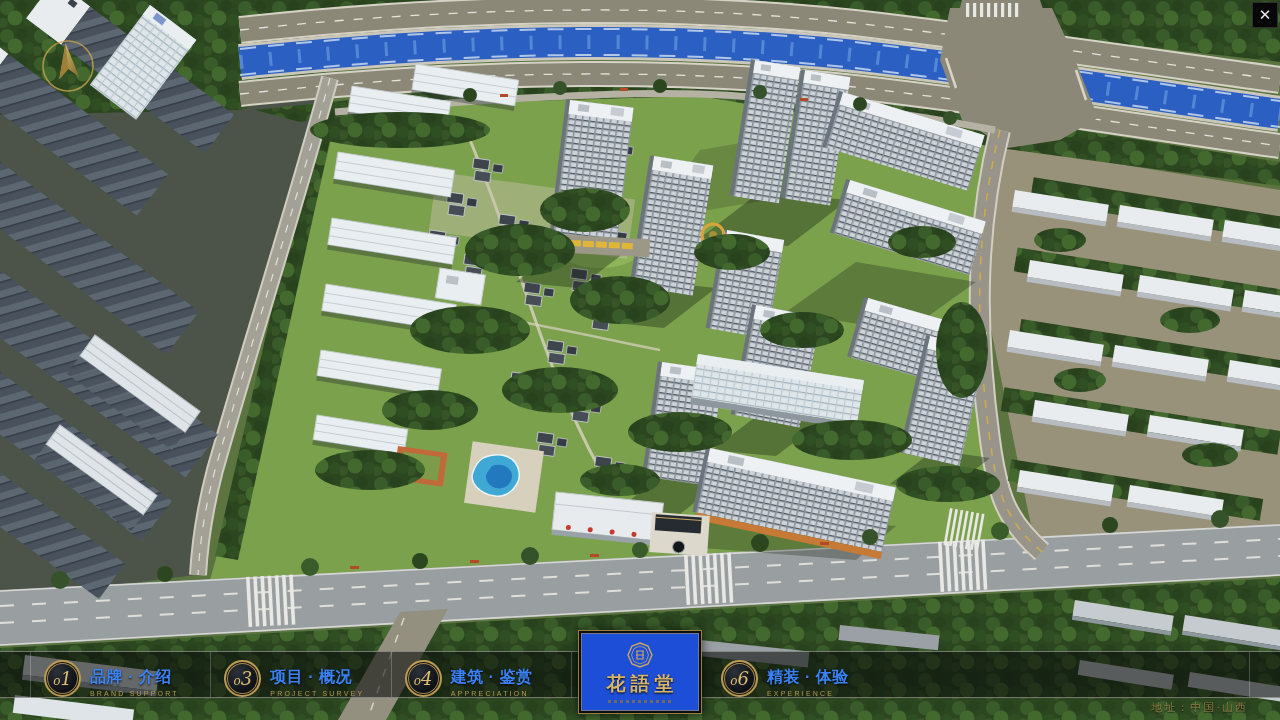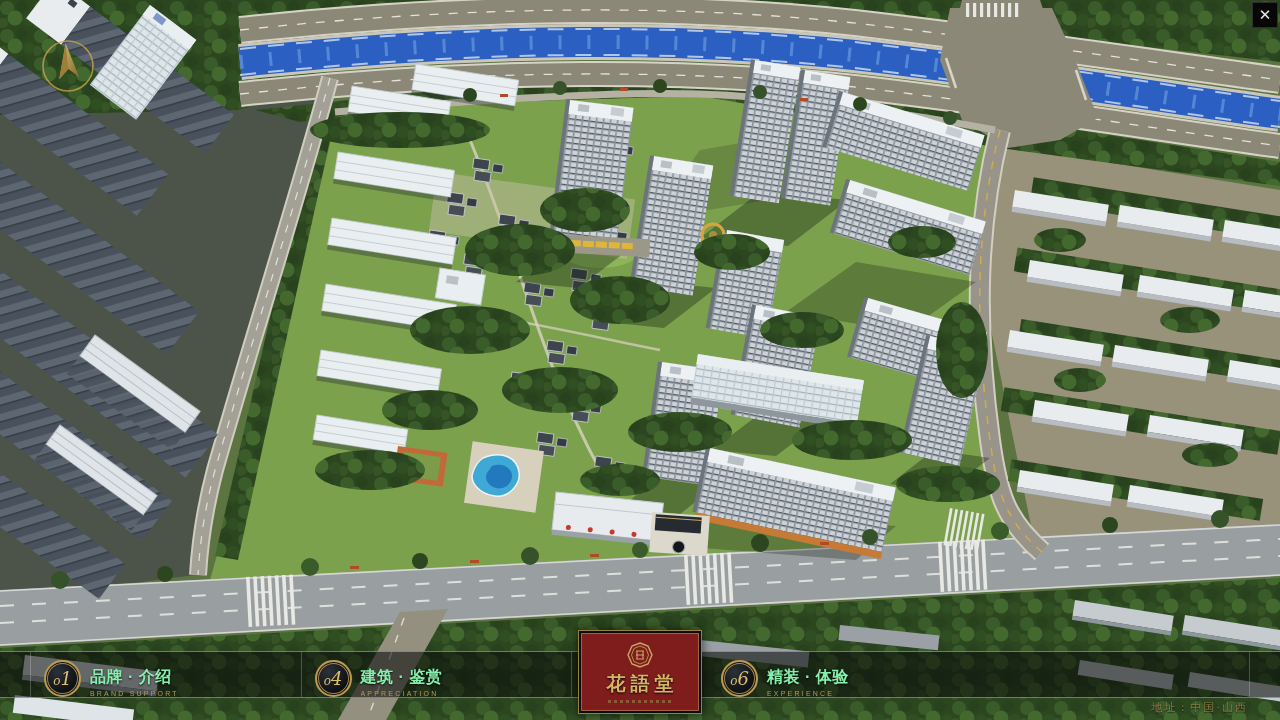--- a/index.html
+++ b/index.html
@@ -28,28 +28,28 @@
   .nav-group-left .nav-item:first-child{border-left:1px solid rgba(255,255,255,.22);}
   .badge{width:33px;height:33px;flex:none;border-radius:50%;
     border:2px solid #bb9a52;
     box-shadow:inset 0 0 0 1px #0c0f13,inset 0 0 0 2px rgba(187,154,82,.85);
     background:radial-gradient(circle at 35% 30%,#2b313a,#0b0e12 72%);
     color:#dcbd72;display:flex;align-items:center;justify-content:center;
     font-family:"DejaVu Serif","Liberation Serif",serif;font-style:italic;}
   .badge-num{display:block;font-size:18px;line-height:1;}
   .badge-num::first-letter{font-size:12px;}
   .nav-text{display:flex;flex-direction:column;min-width:0;}
-  .nav-label{font-size:16px;font-weight:bold;color:#86efac;letter-spacing:.5px;
+  .nav-label{font-size:16px;font-weight:bold;color:#3b82f6;letter-spacing:.5px;
     text-shadow:0 1px 2px rgba(0,0,0,.85);white-space:nowrap;}
   .nav-caption{font-size:7px;color:#b79a55;letter-spacing:2.2px;margin-top:2px;
     white-space:nowrap;overflow:hidden;}
 
   
   .logo-panel{position:absolute;left:578px;top:630px;width:124px;height:84px;
-    background:#7f1d1d;border:1px solid #99803f;box-sizing:border-box;
+    background:#1d4ed8;border:1px solid #99803f;box-sizing:border-box;
     box-shadow:inset 0 0 0 2px #0a0c0e,inset 0 0 0 3px rgba(187,154,82,.55),0 0 10px rgba(0,0,0,.65);
     display:flex;flex-direction:column;align-items:center;justify-content:center;
     gap:3px;cursor:pointer;}
   .logo-title{font-family:"DejaVu Serif","Liberation Serif",serif;font-size:19px;
     font-weight:bold;color:#d6b566;letter-spacing:5px;margin-left:5px;
     text-shadow:0 1px 2px #000;}
   .logo-sub{width:64px;height:3px;opacity:.75;
     background:repeating-linear-gradient(90deg,#8a7340 0 3px,transparent 3px 6px);}
 
   
@@ -614,20 +614,29 @@
       <div class="badge">
             <span class="badge-num">o1</span>
           </div>
       <div class="nav-text">
             <div class="nav-label">品牌 · 介绍</div>
       <div class="nav-caption">BRAND SUPPORT</div>
           </div>
     </div>
     <div class="nav-item">
       <div class="badge">
+            <span class="badge-num">o3</span>
+          </div>
+      <div class="nav-text">
+            <div class="nav-label">项目 · 概况</div>
+      <div class="nav-caption">PROJECT SURVEY</div>
+          </div>
+    </div>
+    <div class="nav-item">
+      <div class="badge">
             <span class="badge-num">o4</span>
           </div>
       <div class="nav-text">
             <div class="nav-label">建筑 · 鉴赏</div>
       <div class="nav-caption">APPRECIATION</div>
           </div>
     </div>
   </div>
 
   <div class="gap-c"></div>

